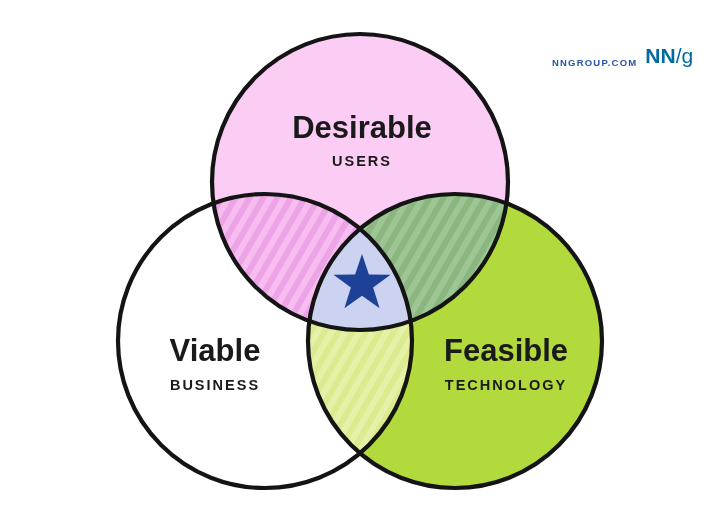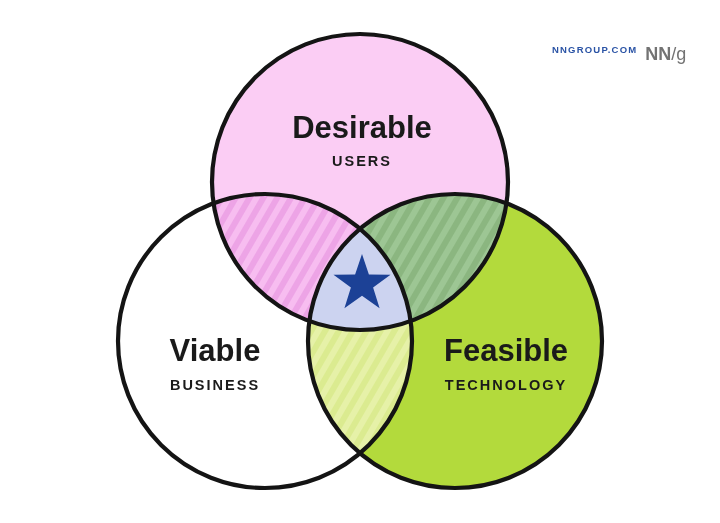--- a/index.html
+++ b/index.html
@@ -25,33 +25,33 @@
     font-weight: 700;
     fill: #1a1a1a;
   }
   .venn-label-main { font-size: 31px; }
   .venn-label-sub  { font-size: 14.5px; letter-spacing: 2px; }
   .logo {
     position: absolute;
     left: 552px;
     top: 44px;
     display: flex;
-    align-items: flex-start;
+    align-items: flex-end;
     gap: 8px;
     white-space: nowrap;
   }
   .logo-site {
     font-size: 9.5px;
     font-weight: 700;
     letter-spacing: 1.2px;
     color: #2a53a5;
   }
   .logo-brand {
-    font-size: 18px;
-    color: #737373;
+    font-size: 21px;
+    color: #0369a1;
     letter-spacing: 0px;
   }
   .logo-brand .nn { font-weight: 800; }
   .logo-brand .slashg { font-weight: 400; }
 </style>
 </head>
 <body>
 
 <div class="stage">
 

